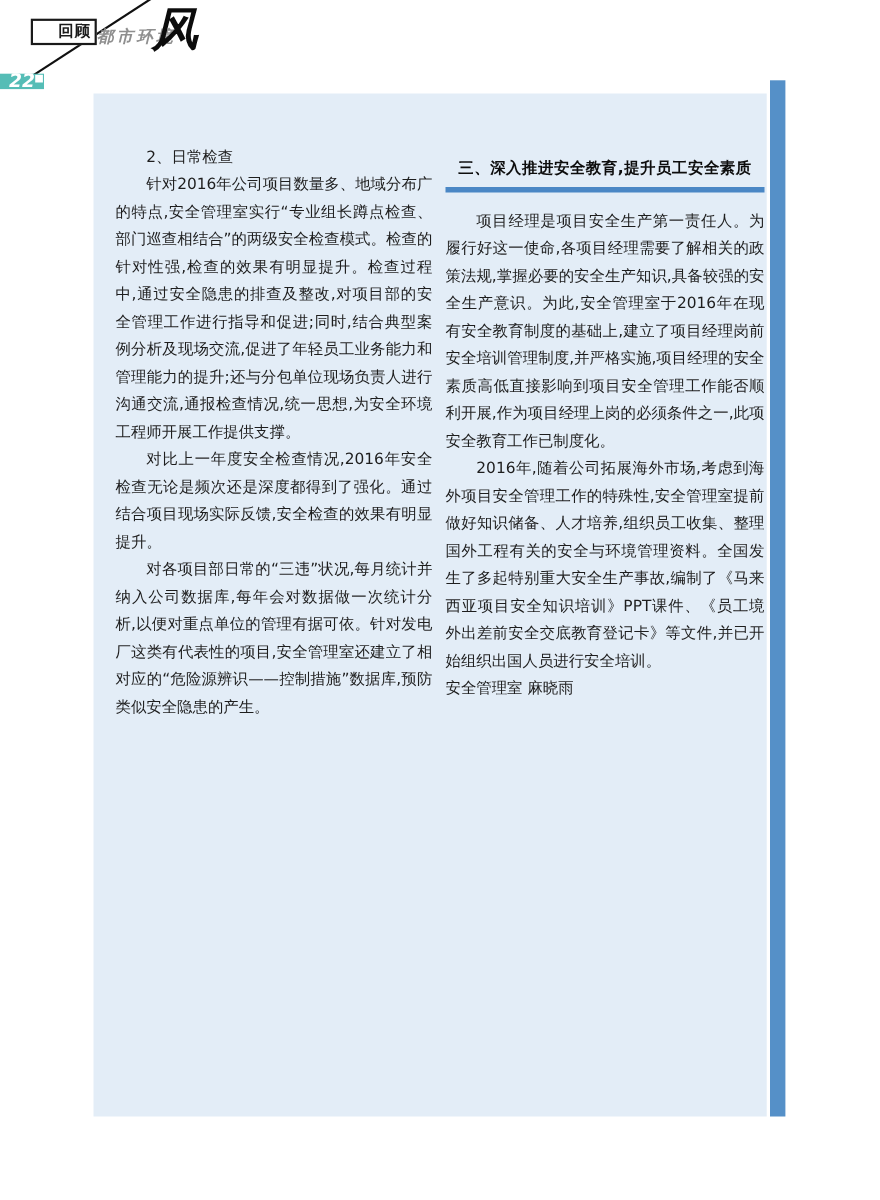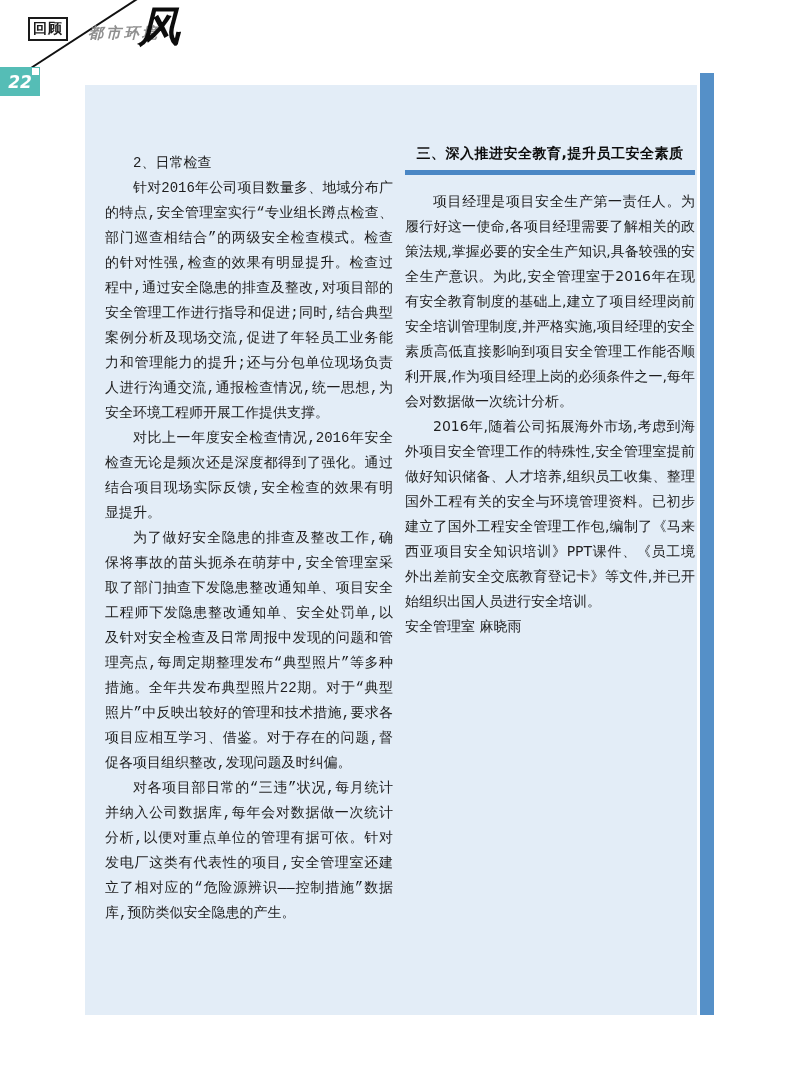--- a/index.html
+++ b/index.html
@@ -8,40 +8,40 @@
     font-family:"DejaVu Sans","Liberation Sans",sans-serif;
     -webkit-font-smoothing:antialiased;
   }
   .page{position:absolute;inset:0;overflow:hidden;}
 
   
   .corner-label{
     position:absolute;left:28px;top:17px;width:36px;height:20px;
     border:2px solid #1a1a1a;color:#1a1a1a;font-size:14px;font-weight:bold;
     display:flex;align-items:center;justify-content:center;letter-spacing:1px;
-    background:#fff;z-index:3;
+    background:#fff;z-index:3;padding-left:20px;
   }
   .diagonal-line{
     position:absolute;left:14px;top:78px;width:152px;height:0;
     border-top:2px solid #111;transform:rotate(-33deg);transform-origin:left center;
     z-index:2;
   }
   .masthead-text{
     position:absolute;left:88px;top:24px;color:#8f8f8f;font-size:15px;
     font-weight:bold;letter-spacing:3px;z-index:3;font-style:italic;
   }
   .masthead-mark{
     position:absolute;left:138px;top:6px;color:#0c0c0c;font-size:42px;
     font-family:"DejaVu Serif","Liberation Serif",serif;font-style:italic;
     font-weight:bold;z-index:4;line-height:1;
   }
 
   
   .page-badge{
-    position:absolute;left:0;top:67px;width:40px;height:29px;background:#55bdb6;
+    position:absolute;left:0;top:67px;width:40px;height:14px;background:#55bdb6;
     color:#ffffff;font-size:17px;font-weight:bold;font-style:italic;
     display:flex;align-items:center;justify-content:center;z-index:3;
   }
   .page-badge .notch{
     position:absolute;right:1px;top:1px;width:7px;height:7px;background:#ffffff;
   }
 
   
   .content-panel{
     position:absolute;left:85px;top:85px;width:612px;height:930px;
@@ -50,21 +50,21 @@
   .accent-bar{
     position:absolute;left:700px;top:73px;width:14px;height:942px;
     background:#5590c8;
   }
 
   
   .col{
     position:absolute;font-size:14px;line-height:25px;color:#1e1e1e;
     text-align:justify;
   }
-  .col-left{left:20px;top:66px;width:288px;font-family:Liberation Mono, monospace;}
+  .col-left{left:20px;top:46px;width:288px;}
   .col-right{left:320px;top:56px;width:290px;}
   .block{margin:0;text-indent:2em;}
   .section-title{
     font-weight:bold;text-align:center;text-indent:0;font-size:14px;
     color:#0d0d0d;letter-spacing:0.5px;margin-bottom:4px;
   }
   .title-rule{height:5px;background:#4a87c5;margin-bottom:14px;}
   .byline{text-align:left;text-indent:0;padding-right:8px;}
 </style>
 </head>
@@ -81,29 +81,28 @@
     <span>22</span>
     <span class="notch"></span>
   </div>
 
   <div class="content-panel">
 
     <div class="col col-left">
       <p class="block">2、日常检查</p>
       <p class="block">针对2016年公司项目数量多、地域分布广的特点,安全管理室实行“专业组长蹲点检查、部门巡查相结合”的两级安全检查模式。检查的针对性强,检查的效果有明显提升。检查过程中,通过安全隐患的排查及整改,对项目部的安全管理工作进行指导和促进;同时,结合典型案例分析及现场交流,促进了年轻员工业务能力和管理能力的提升;还与分包单位现场负责人进行沟通交流,通报检查情况,统一思想,为安全环境工程师开展工作提供支撑。</p>
       <p class="block">对比上一年度安全检查情况,2016年安全检查无论是频次还是深度都得到了强化。通过结合项目现场实际反馈,安全检查的效果有明显提升。</p>
-      <p class="block">为了做好安全隐患的排查及整改工作,确保将事故的苗头扼杀在萌芽中,安全管理室采取了部门抽查下发隐患整改通知单、项目安全工程师下发隐患整改通知单、安全处罚单,以及针对安全检查及日常周报中发现的问题和管理亮点,每周定期整理发布“典型照片”等多种措施。全年共发布典型照片22期。对于“典型照片”中反映出较好的管理和技术措施,要求各项目应相互学习、借鉴。对于存在的问题,督促各项目组织整改,发现问题及时纠偏。</p>
       <p class="block">对各项目部日常的“三违”状况,每月统计并纳入公司数据库,每年会对数据做一次统计分析,以便对重点单位的管理有据可依。针对发电厂这类有代表性的项目,安全管理室还建立了相对应的“危险源辨识——控制措施”数据库,预防类似安全隐患的产生。</p>
     </div>
 
     <div class="col col-right">
       <p class="block section-title">三、深入推进安全教育,提升员工安全素质</p>
       <div class="title-rule"></div>
-      <p class="block">项目经理是项目安全生产第一责任人。为履行好这一使命,各项目经理需要了解相关的政策法规,掌握必要的安全生产知识,具备较强的安全生产意识。为此,安全管理室于2016年在现有安全教育制度的基础上,建立了项目经理岗前安全培训管理制度,并严格实施,项目经理的安全素质高低直接影响到项目安全管理工作能否顺利开展,作为项目经理上岗的必须条件之一,每年会对数据做一次统计分析。</p>
-      <p class="block">2016年,随着公司拓展海外市场,考虑到海外项目安全管理工作的特殊性,安全管理室提前做好知识储备、人才培养,组织员工收集、整理国外工程有关的安全与环境管理资料。已初步建立了国外工程安全管理工作包,编制了《马来西亚项目安全知识培训》PPT课件、《员工境外出差前安全交底教育登记卡》等文件,并已开始组织出国人员进行安全培训。</p>
+      <p class="block">项目经理是项目安全生产第一责任人。为履行好这一使命,各项目经理需要了解相关的政策法规,掌握必要的安全生产知识,具备较强的安全生产意识。为此,安全管理室于2016年在现有安全教育制度的基础上,建立了项目经理岗前安全培训管理制度,并严格实施,项目经理的安全素质高低直接影响到项目安全管理工作能否顺利开展,作为项目经理上岗的必须条件之一,此项安全教育工作已制度化。</p>
+      <p class="block">2016年,随着公司拓展海外市场,考虑到海外项目安全管理工作的特殊性,安全管理室提前做好知识储备、人才培养,组织员工收集、整理国外工程有关的安全与环境管理资料。全国发生了多起特别重大安全生产事故,编制了《马来西亚项目安全知识培训》PPT课件、《员工境外出差前安全交底教育登记卡》等文件,并已开始组织出国人员进行安全培训。</p>
       <p class="block byline">安全管理室 麻晓雨</p>
     </div>
 
   </div>
 
   <div class="accent-bar"></div>
 
 </div>
 
 </body></html>

